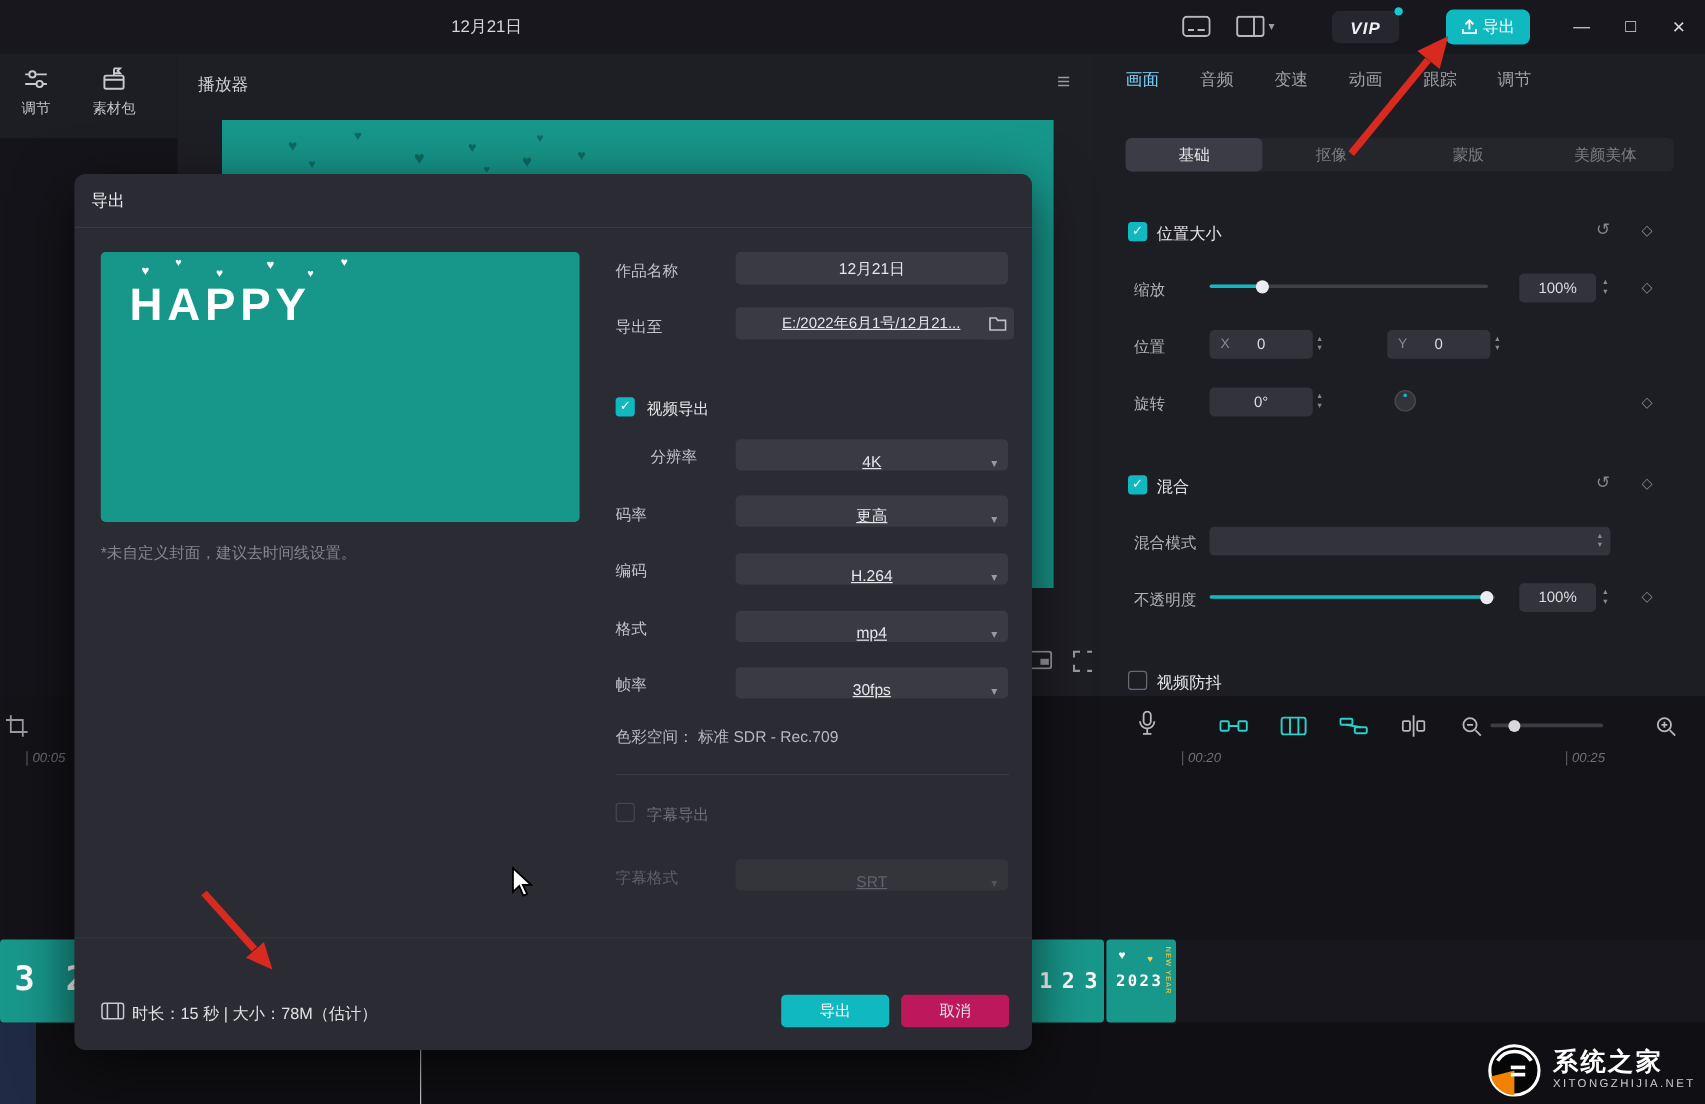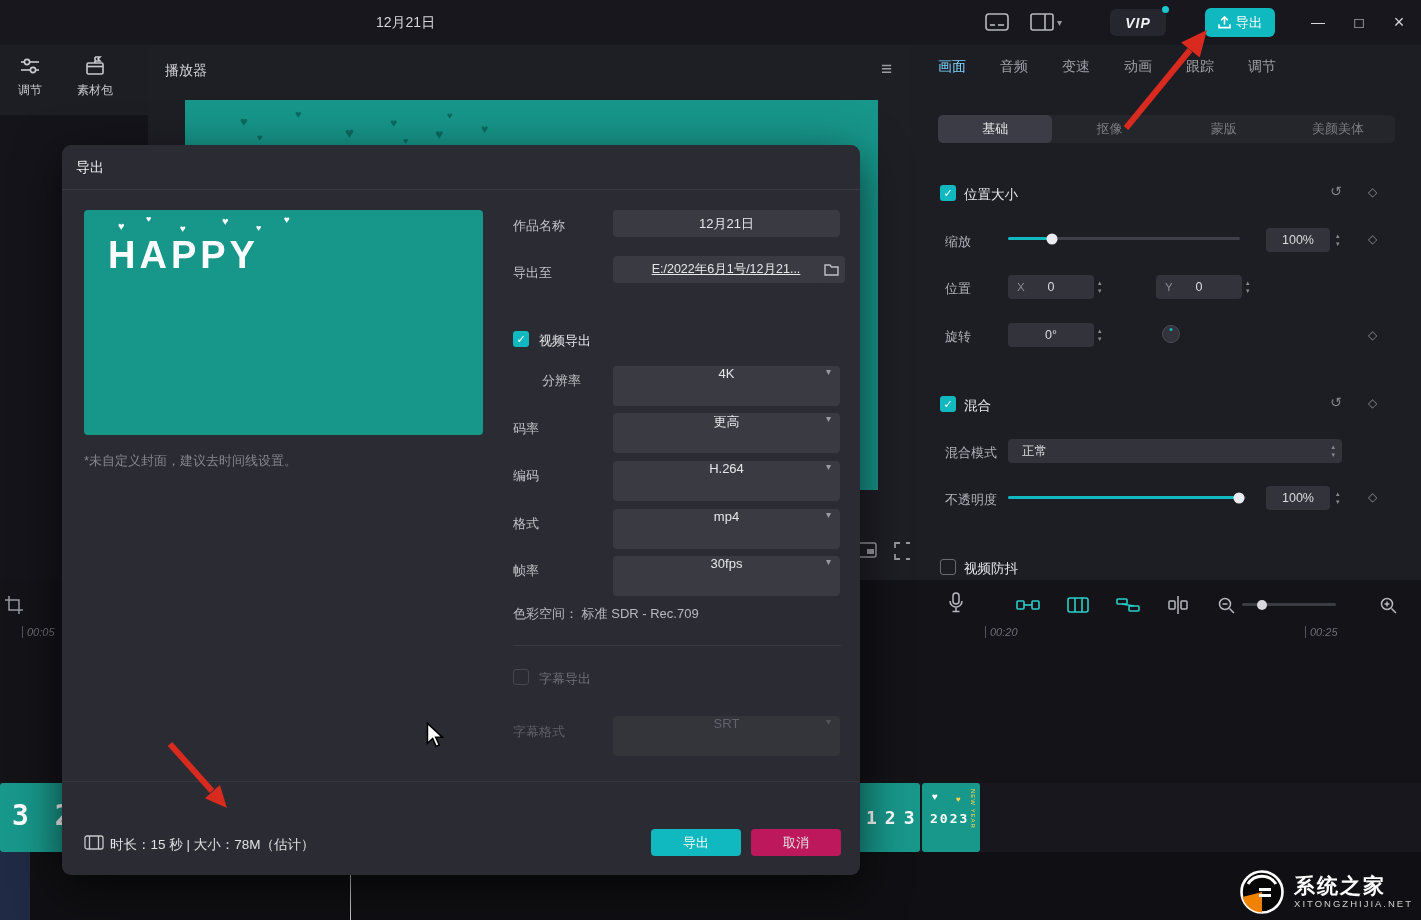--- a/index.html
+++ b/index.html
@@ -77,21 +77,21 @@
   .dialog{position:absolute;left:62px;top:145px;width:798px;height:730px;background:#2b2b33;border-radius:9px;box-shadow:0 14px 48px rgba(0,0,0,.65);z-index:50;overflow:hidden;}
   .dlg-header{position:absolute;left:0;top:0;width:100%;height:45px;border-bottom:1px solid #3a3a42;}
   .dlg-title{position:absolute;left:14px;top:14px;font-size:14px;color:#ececf0;}
   .dlg-preview{position:absolute;left:22px;top:65px;width:399px;height:225px;background:#17968a;border-radius:4px;overflow:hidden;}
   .happy{position:absolute;left:24px;top:24px;font-size:38px;font-weight:bold;color:#ffffff;letter-spacing:4px;}
   .dp-heart{position:absolute;color:#ffffff;}
   .dlg-note{position:absolute;left:22px;top:307px;font-size:13px;color:#85858d;}
   .dlg-label{position:absolute;font-size:13px;color:#c2c2c8;}
   .dlg-input{position:absolute;height:27px;background:#3a3a42;border-radius:4px;display:flex;align-items:center;justify-content:center;font-size:13px;color:#e6e6ea;cursor:text;}
   .folder-btn{position:absolute;width:27px;height:27px;background:#3a3a42;border-radius:4px;display:flex;align-items:center;justify-content:center;cursor:pointer;}
-  .dlg-dd{position:absolute;height:40px;width:227px;background:#3a3a42;border-radius:4px;display:flex;align-items:flex-start;justify-content:center;font-size:13px;color:#e6e6ea;cursor:pointer;}
+  .dlg-dd{position:absolute;height:26px;width:227px;background:#3a3a42;border-radius:4px;display:flex;align-items:flex-end;justify-content:center;font-size:13px;color:#e6e6ea;cursor:pointer;text-decoration:underline;}
   .dlg-dd .caret{position:absolute;right:9px;font-size:10px;color:#9a9aa2;}
   .dlg-dd.disabled{background:#34343b;color:#62626c;}
   .dlg-dd.disabled .caret{color:#52525a;}
   .dlg-divider{position:absolute;height:1px;background:#3a3a42;}
   .dlg-colorspace{position:absolute;left:451px;top:460px;font-size:13px;color:#b8b8bf;}
   .dim-label{color:#6e6e76;}
   .dimmer-label{color:#5e5e66;}
   .dlg-footer-meta{position:absolute;left:48px;top:691px;font-size:13.5px;color:#e0e0e2;}
   .dlg-btn{position:absolute;top:684px;width:90px;height:27px;border:none;border-radius:4px;font-size:13px;display:flex;align-items:center;justify-content:center;cursor:pointer;}
   .dlg-btn.primary{background:var(--accent);color:#fff;}
@@ -272,21 +272,20 @@
 
     <span class="checkbox" style="left:30px;top:351px;">
         <i>✓</i>
       </span>
     <span class="sec-title" style="left:54px;top:352px;font-family:Liberation Serif, serif;">混合</span>
     <span class="reset" style="left:420px;top:349px;">↺</span>
     <span class="kf" style="left:458px;top:351px;">◇</span>
 
     <span class="rp-label" style="left:35px;top:399px;">混合模式</span>
     <div class="dropdown" style="left:98px;top:394px;width:334px;">
-      <span class="dd-left">正常</span>
       <span class="dd-stepcol">
           <span>▴</span>
           <span>▾</span>
         </span>
     </div>
 
     <span class="rp-label" style="left:35px;top:446px;">不透明度</span>
     <div class="slider" style="left:98px;top:451px;width:238px;">
       <div class="fill" style="width:97%;"></div>
         <div class="handle" style="left:97%;"></div>

